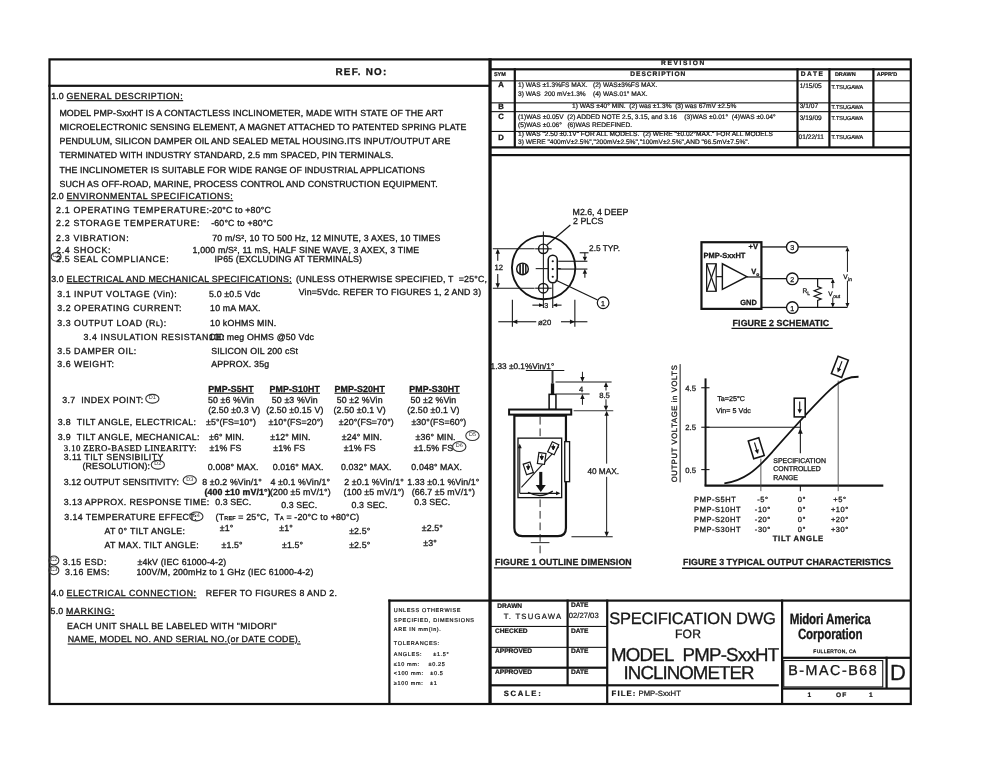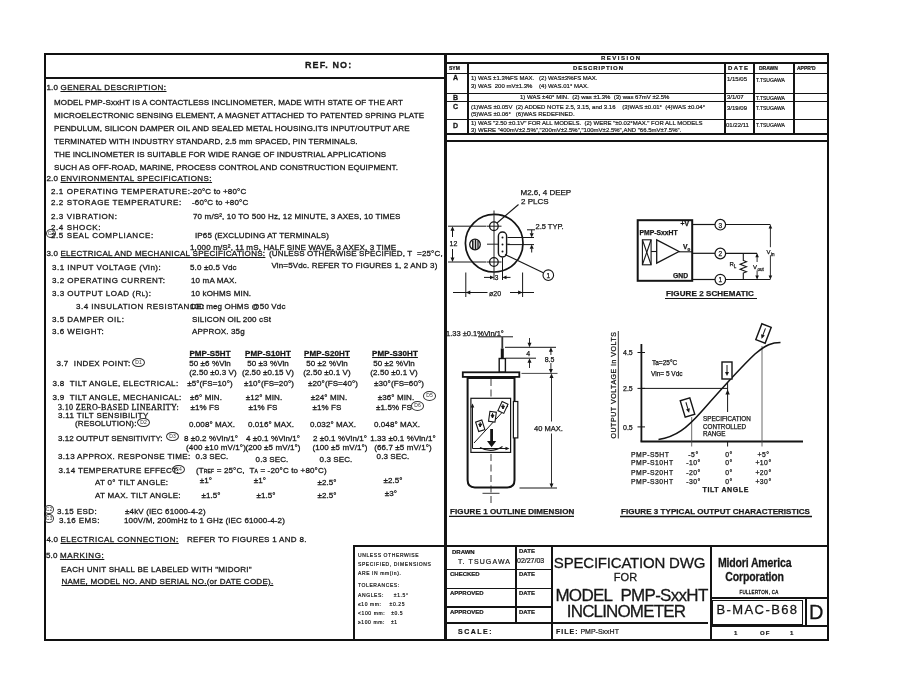--- a/index.html
+++ b/index.html
@@ -41,21 +41,21 @@
 <div class="t" style="left:51px;top:188px;letter-spacing:0.6px;">2.1 OPERATING TEMPERATURE:</div>
 <div class="t" style="left:190px;top:188px;">-20°C to +80°C</div>
 
 <div class="t" style="left:51px;top:199px;letter-spacing:0.6px;">2.2 STORAGE TEMPERATURE:</div>
 <div class="t" style="left:192px;top:199px;">-60°C to +80°C</div>
 
 <div class="t" style="left:51px;top:213px;letter-spacing:0.6px;">2.3 VIBRATION:</div>
 <div class="t" style="left:193px;top:213px;">70 m/S², 10 TO 500 Hz, 12 MINUTE, 3 AXES, 10 TIMES</div>
 
 <div class="t" style="left:51px;top:224px;letter-spacing:0.6px;">2.4 SHOCK:</div>
-<div class="t" style="left:190px;top:224px;margin-top:20px;">1,000 m/S²,  11 mS, HALF SINE WAVE, 3 AXEX, 3 TIME</div>
+<div class="t" style="left:175px;top:224px;">1,000 m/S²,  11 mS, HALF SINE WAVE, 3 AXEX, 3 TIME</div>
 
 <div class="bal" style="left:46px;top:229px;width:8px;height:7px;">C2</div>
 <div class="t" style="left:51px;top:232px;letter-spacing:0.6px;">2.5 SEAL COMPLIANCE:</div>
 <div class="t" style="left:195px;top:232px;">IP65 (EXCLUDING AT TERMINALS)</div>
 
 <div class="t" style="left:46.5px;top:250px;">3.0 <span class="u" style="letter-spacing:0.3px;">ELECTRICAL AND MECHANICAL SPECIFICATIONS:</span></div>
 <div class="t" style="left:269px;top:250px;">(UNLESS OTHERWISE SPECIFIED, T&nbsp; =25°C,</div>
 <div class="t" style="left:271.5px;top:262px;">Vin=5Vdc. REFER TO FIGURES 1, 2 AND 3)</div>
 
 <div class="t" style="left:52px;top:264px;letter-spacing:0.5px;">3.1 INPUT VOLTAGE (Vin):</div>
@@ -88,21 +88,21 @@
 <div class="cell" style="left:268px;top:360px;">50 ±3 %Vin</div>
 <div class="cell" style="left:268px;top:369px;">(2.50 ±0.15 V)</div>
 <div class="cell" style="left:327px;top:360px;">50 ±2 %Vin</div>
 <div class="cell" style="left:327px;top:369px;">(2.50 ±0.1 V)</div>
 <div class="cell" style="left:394px;top:360px;">50 ±2 %Vin</div>
 <div class="cell" style="left:394px;top:369px;">(2.50 ±0.1 V)</div>
 
 <div class="t" style="left:52.5px;top:380px;letter-spacing:0.35px;">3.8&nbsp;&nbsp;TILT ANGLE, ELECTRICAL:</div>
 <div class="cell" style="left:210px;top:380px;">±5°(FS=10°)</div>
 <div class="cell" style="left:269px;top:380px;">±10°(FS=20°)</div>
-<div class="cell" style="left:333px;top:380px;">±20°(FS=40°)</div>
+<div class="cell" style="left:333px;top:380px;">±20°(FS=70°)</div>
 <div class="cell" style="left:399px;top:380px;">±30°(FS=60°)</div>
 
 <div class="t" style="left:52.5px;top:394px;letter-spacing:0.35px;">3.9&nbsp;&nbsp;TILT ANGLE, MECHANICAL:</div>
 <div class="cell" style="left:206px;top:394px;">±6° MIN.</div>
 <div class="cell" style="left:264px;top:394px;">±12° MIN.</div>
 <div class="cell" style="left:329px;top:394px;">±24° MIN.</div>
 <div class="cell" style="left:396px;top:394px;">±36° MIN.</div>
 <div class="bal" style="left:423px;top:391px;width:11px;height:7.5px;">D5</div>
 
 <div class="t" style="left:58px;top:404px;letter-spacing:0.35px;font-family:Liberation Serif, serif;">3.10 ZERO-BASED LINEARITY:</div>
@@ -116,21 +116,21 @@
 <div class="t" style="left:75px;top:420px;">(RESOLUTION):</div>
 <div class="bal" style="left:137px;top:417.5px;width:11px;height:7.5px;">D2</div>
 <div class="cell" style="left:212px;top:421px;">0.008° MAX.</div>
 <div class="cell" style="left:271px;top:421px;">0.016° MAX.</div>
 <div class="cell" style="left:333px;top:421px;">0.032° MAX.</div>
 <div class="cell" style="left:397px;top:421px;">0.048° MAX.</div>
 
 <div class="t" style="left:58px;top:435px;letter-spacing:0.05px;">3.12 OUTPUT SENSITIVITY:</div>
 <div class="bal" style="left:166px;top:431.5px;width:11px;height:7.5px;">D3</div>
 <div class="cell" style="left:211px;top:435px;">8 ±0.2 %Vin/1°</div>
-<div class="cell" style="left:216px;top:444px;">(400 ±10 mV/1°)</div>
+<div class="cell" style="left:216px;top:444px;font-weight:bold;">(400 ±10 mV/1°)</div>
 <div class="cell" style="left:273px;top:435px;">4 ±0.1 %Vin/1°</div>
 <div class="cell" style="left:273px;top:444px;">(200 ±5 mV/1°)</div>
 <div class="cell" style="left:340px;top:435px;">2 ±0.1 %Vin/1°</div>
 <div class="cell" style="left:340px;top:444px;">(100 ±5 mV/1°)</div>
 <div class="cell" style="left:403px;top:435px;">1.33 ±0.1 %Vin/1°</div>
 <div class="cell" style="left:403px;top:444px;">(66.7 ±5 mV/1°)</div>
 
 <div class="t" style="left:58px;top:453px;letter-spacing:0.35px;">3.13  APPROX. RESPONSE TIME:</div>
 <div class="cell" style="left:212px;top:453px;">0.3 SEC.</div>
 <div class="cell" style="left:272px;top:456px;">0.3 SEC.</div>
@@ -155,21 +155,21 @@
 
 <div class="bal" style="left:44px;top:505px;width:8px;height:7px;">C2</div>
 <div class="t" style="left:57px;top:508px;letter-spacing:0.4px;">3.15 ESD:</div>
 <div class="t" style="left:125px;top:508px;">±4kV (IEC 61000-4-2)</div>
 
 <div class="bal" style="left:44px;top:514px;width:8px;height:7px;">C3</div>
 <div class="t" style="left:59px;top:517px;letter-spacing:0.4px;">3.16 EMS:</div>
 <div class="t" style="left:124px;top:517px;">100V/M, 200mHz to 1 GHz (IEC 61000-4-2)</div>
 
 <div class="t" style="left:46.5px;top:536px;">4.0 <span class="u" style="letter-spacing:0.5px;">ELECTRICAL CONNECTION:</span></div>
-<div class="t" style="left:187px;top:536px;letter-spacing:0.3px;">REFER TO FIGURES 1 AND 8.</div>
+<div class="t" style="left:187px;top:536px;letter-spacing:0.3px;">REFER TO FIGURES 8 AND 2.</div>
 
 <div class="t" style="left:46px;top:552px;">5.0 <span class="u" style="letter-spacing:0.6px;">MARKING:</span></div>
 <div class="t" style="left:61px;top:566px;letter-spacing:0.25px;">EACH UNIT SHALL BE LABELED WITH "MIDORI"</div>
 <div class="t" style="left:61.5px;top:578px;letter-spacing:0.25px;text-decoration:underline;">NAME, MODEL NO. AND SERIAL NO.(or DATE CODE).</div>
 
 <div class="ln" style="left:446px;top:62px;width:382px;height:1.5px;"></div>
 <div class="ln" style="left:446px;top:72.5px;width:382px;height:1.5px;"></div>
 <div class="ln" style="left:446px;top:92.5px;width:382px;height:1.5px;"></div>
 <div class="ln" style="left:446px;top:100.5px;width:382px;height:1.5px;"></div>
 <div class="ln" style="left:446px;top:118.5px;width:382px;height:1.5px;"></div>

